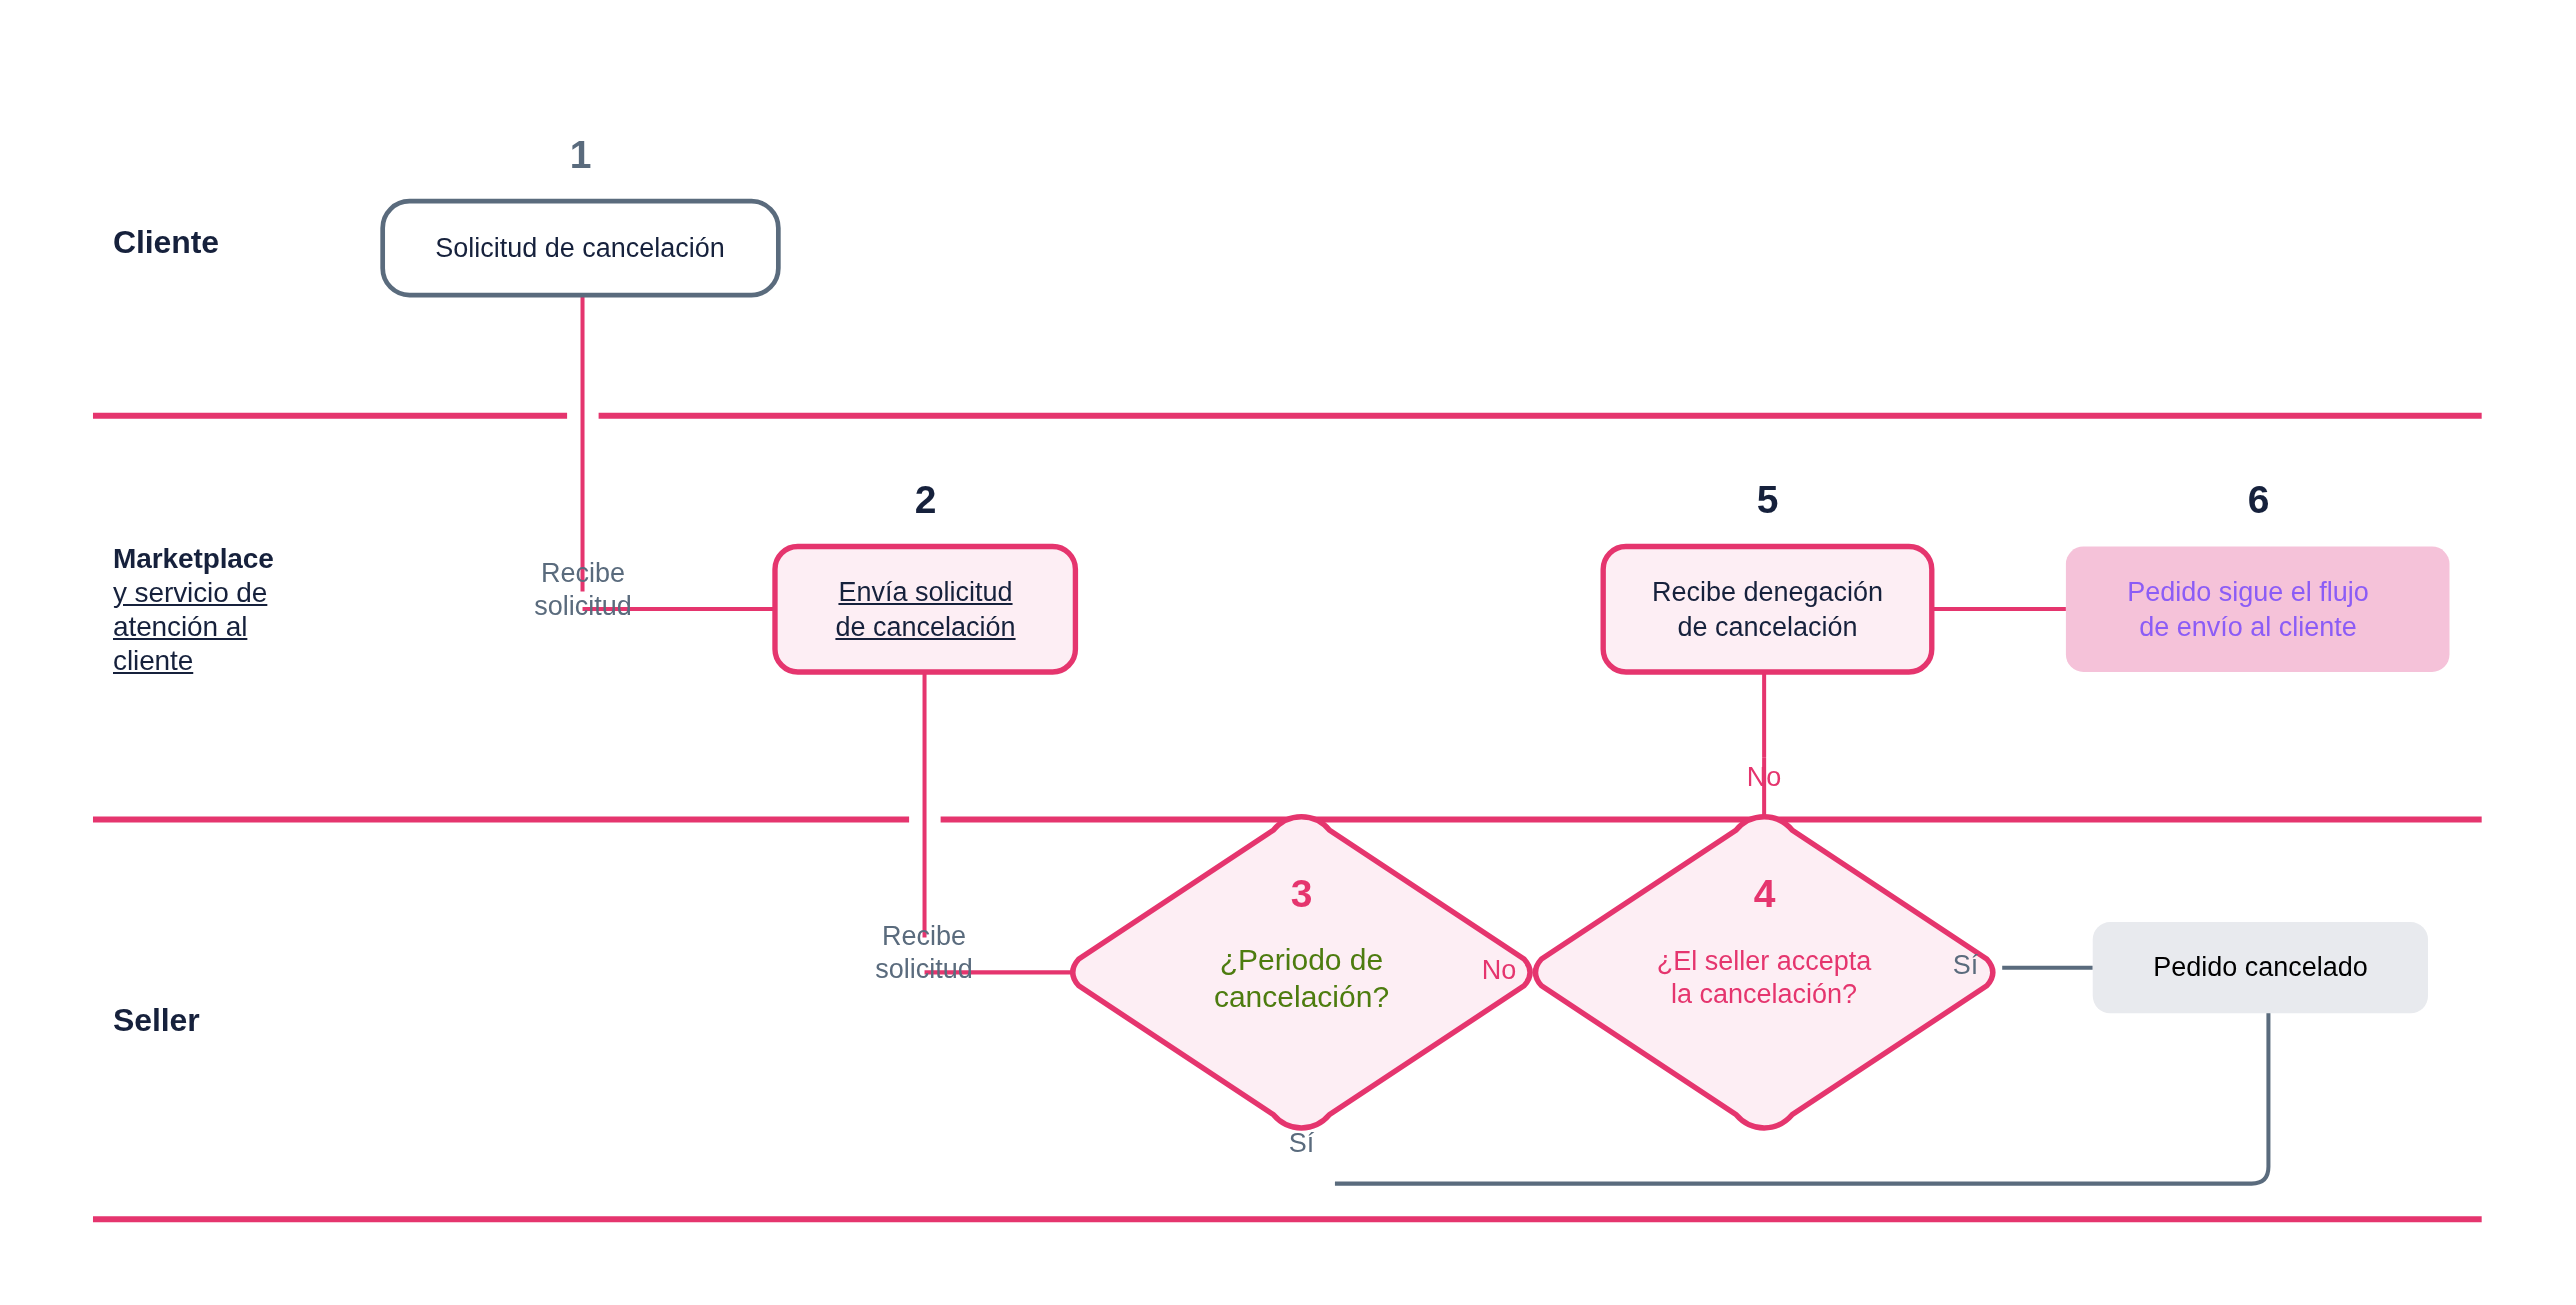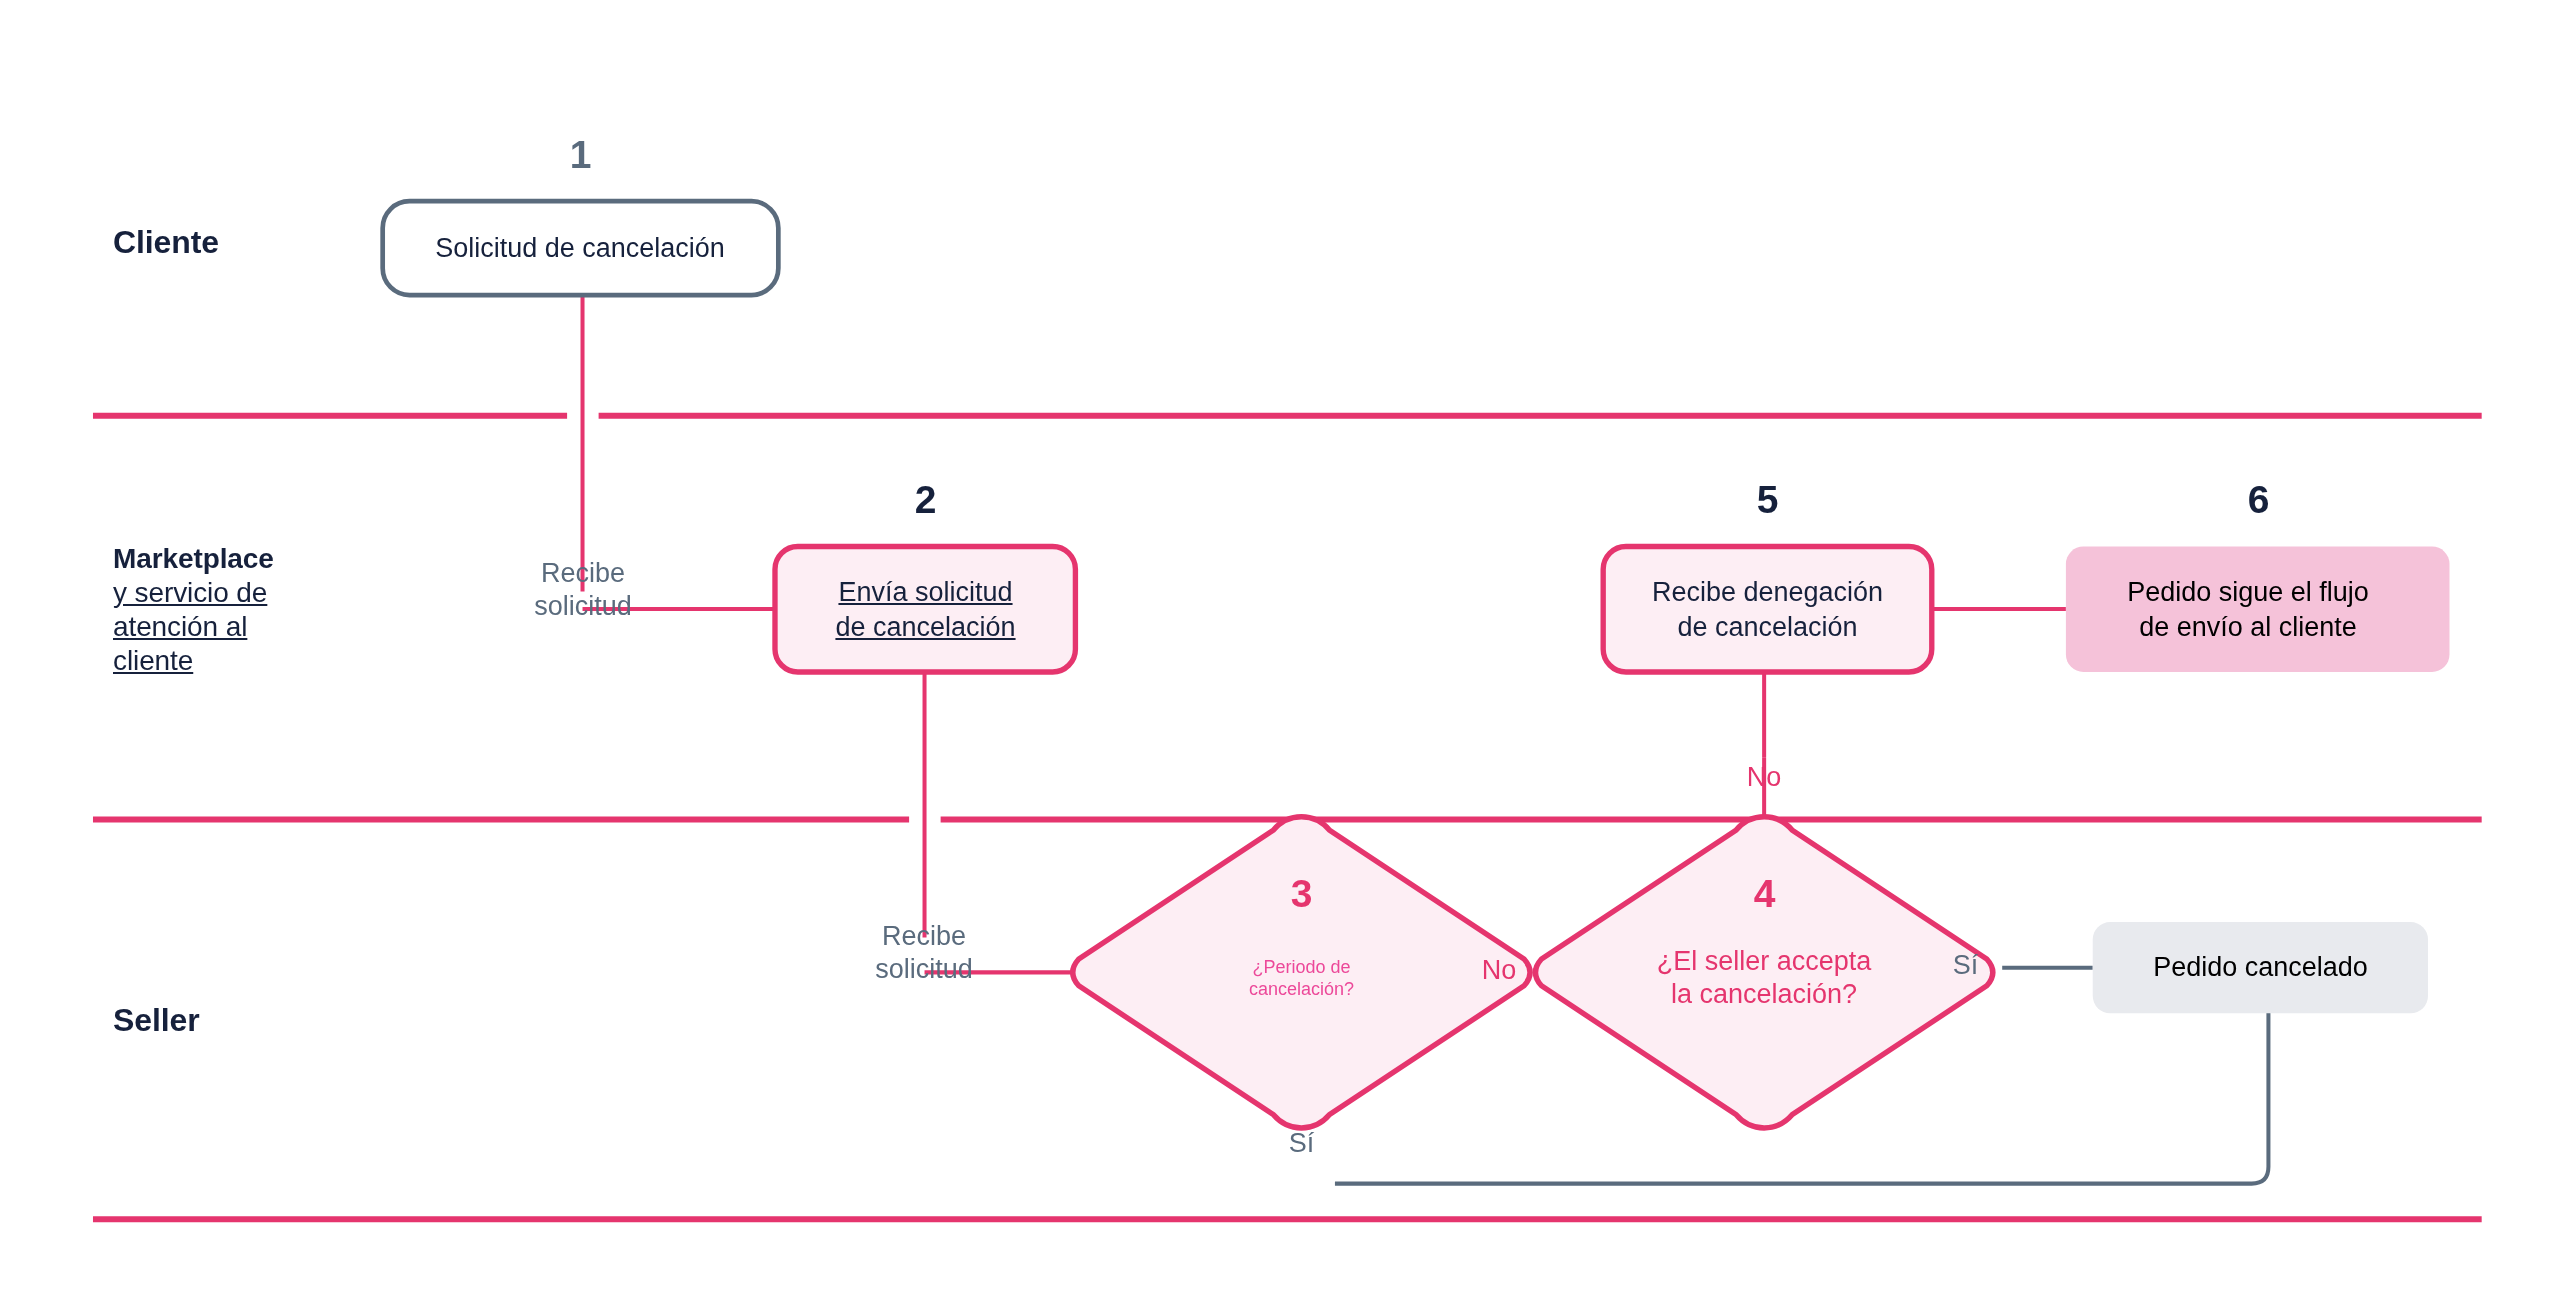--- a/index.html
+++ b/index.html
@@ -135,26 +135,26 @@
   <div class="node-box" style="left:775px; top:547px; width:301px; height:125px; font-size:27px; color:#16213c; flex-direction:column;text-decoration:underline;">
     <span>Envía solicitud</span>
     <span>de cancelación</span>
   </div>
 
   <div class="node-box" style="left:1603px; top:547px; width:329px; height:125px; font-size:27px; color:#16213c; flex-direction:column;">
     <span>Recibe denegación</span>
     <span>de cancelación</span>
   </div>
 
-  <div class="node-box" style="left:2066px; top:547px; width:364px; height:125px; font-size:27px; color:#000000; flex-direction:column;">
+  <div class="node-box" style="left:2066px; top:547px; width:364px; height:125px; font-size:27px; color:#8b5cf6; flex-direction:column;">
     <span>Pedido sigue el flujo</span>
     <span>de envío al cliente</span>
   </div>
 
-  <div class="dia-text" style="left:1134px; top:931px; width:335px; height:94px; font-size:18px; color:#ec4899;">
+  <div class="dia-text" style="left:1134px; top:931px; width:335px; height:94px; font-size:30px; color:#4d7c0f;">
     <span>¿Periodo de</span>
     <span>cancelación?</span>
   </div>
 
   <div class="dia-text" style="left:1583px; top:931px; width:362px; height:94px; font-size:27px; color:#e5356e;">
     <span>¿El seller accepta</span>
     <span>la cancelación?</span>
   </div>
 
   <div class="node-box" style="left:2093px; top:922px; width:335px; height:91px; font-size:27px; color:#000000;">

